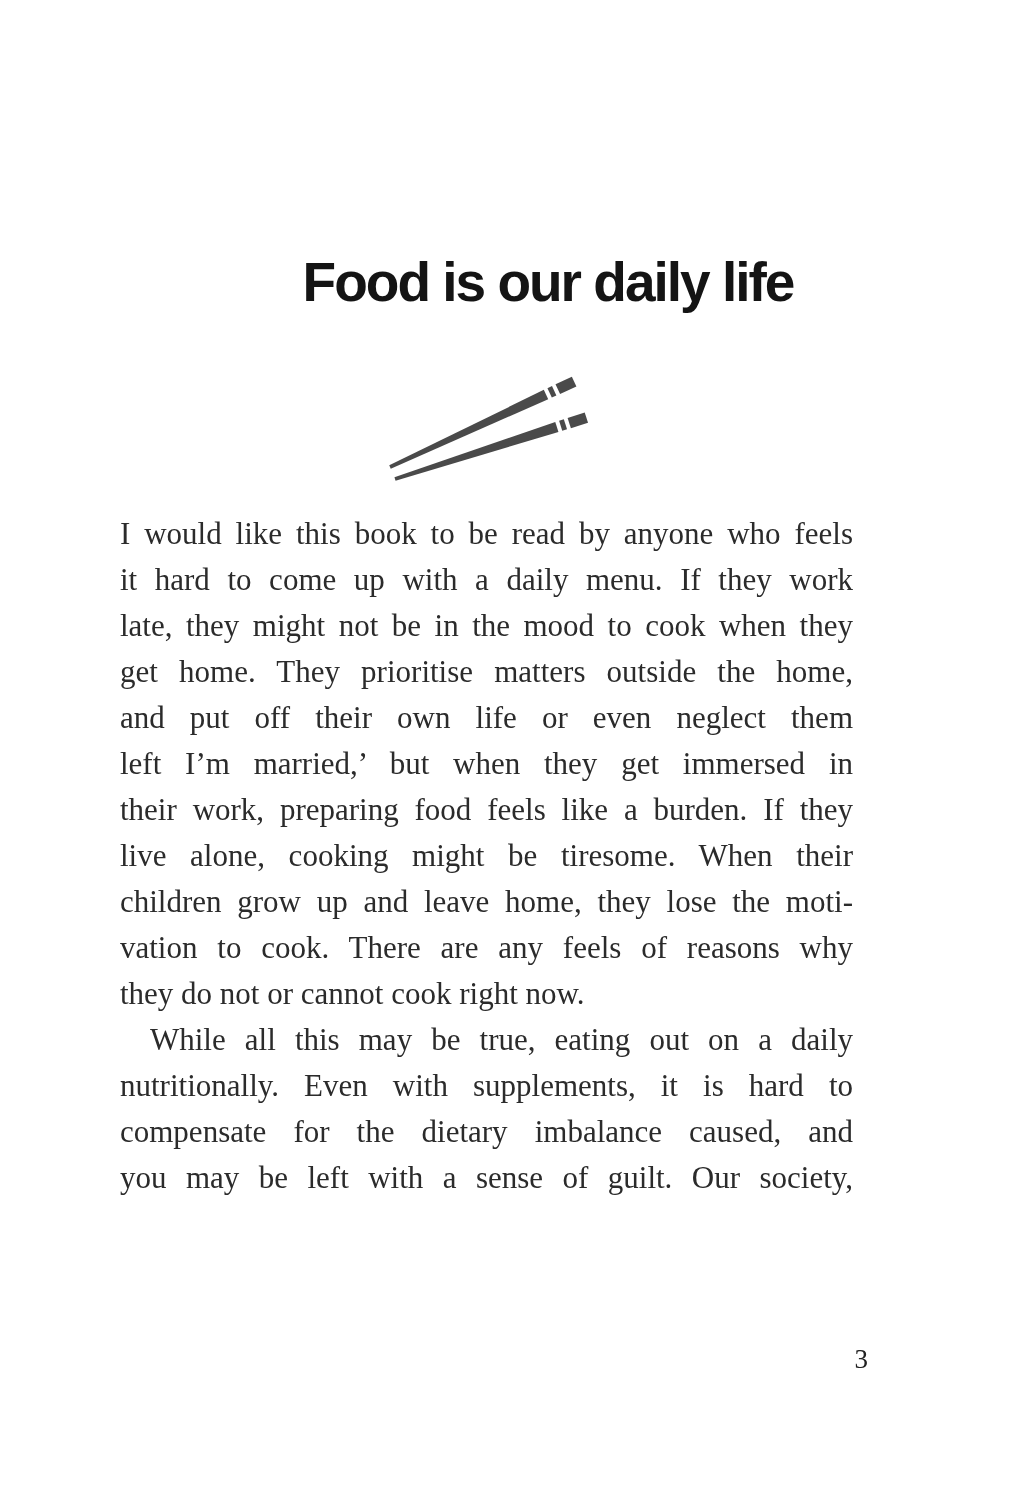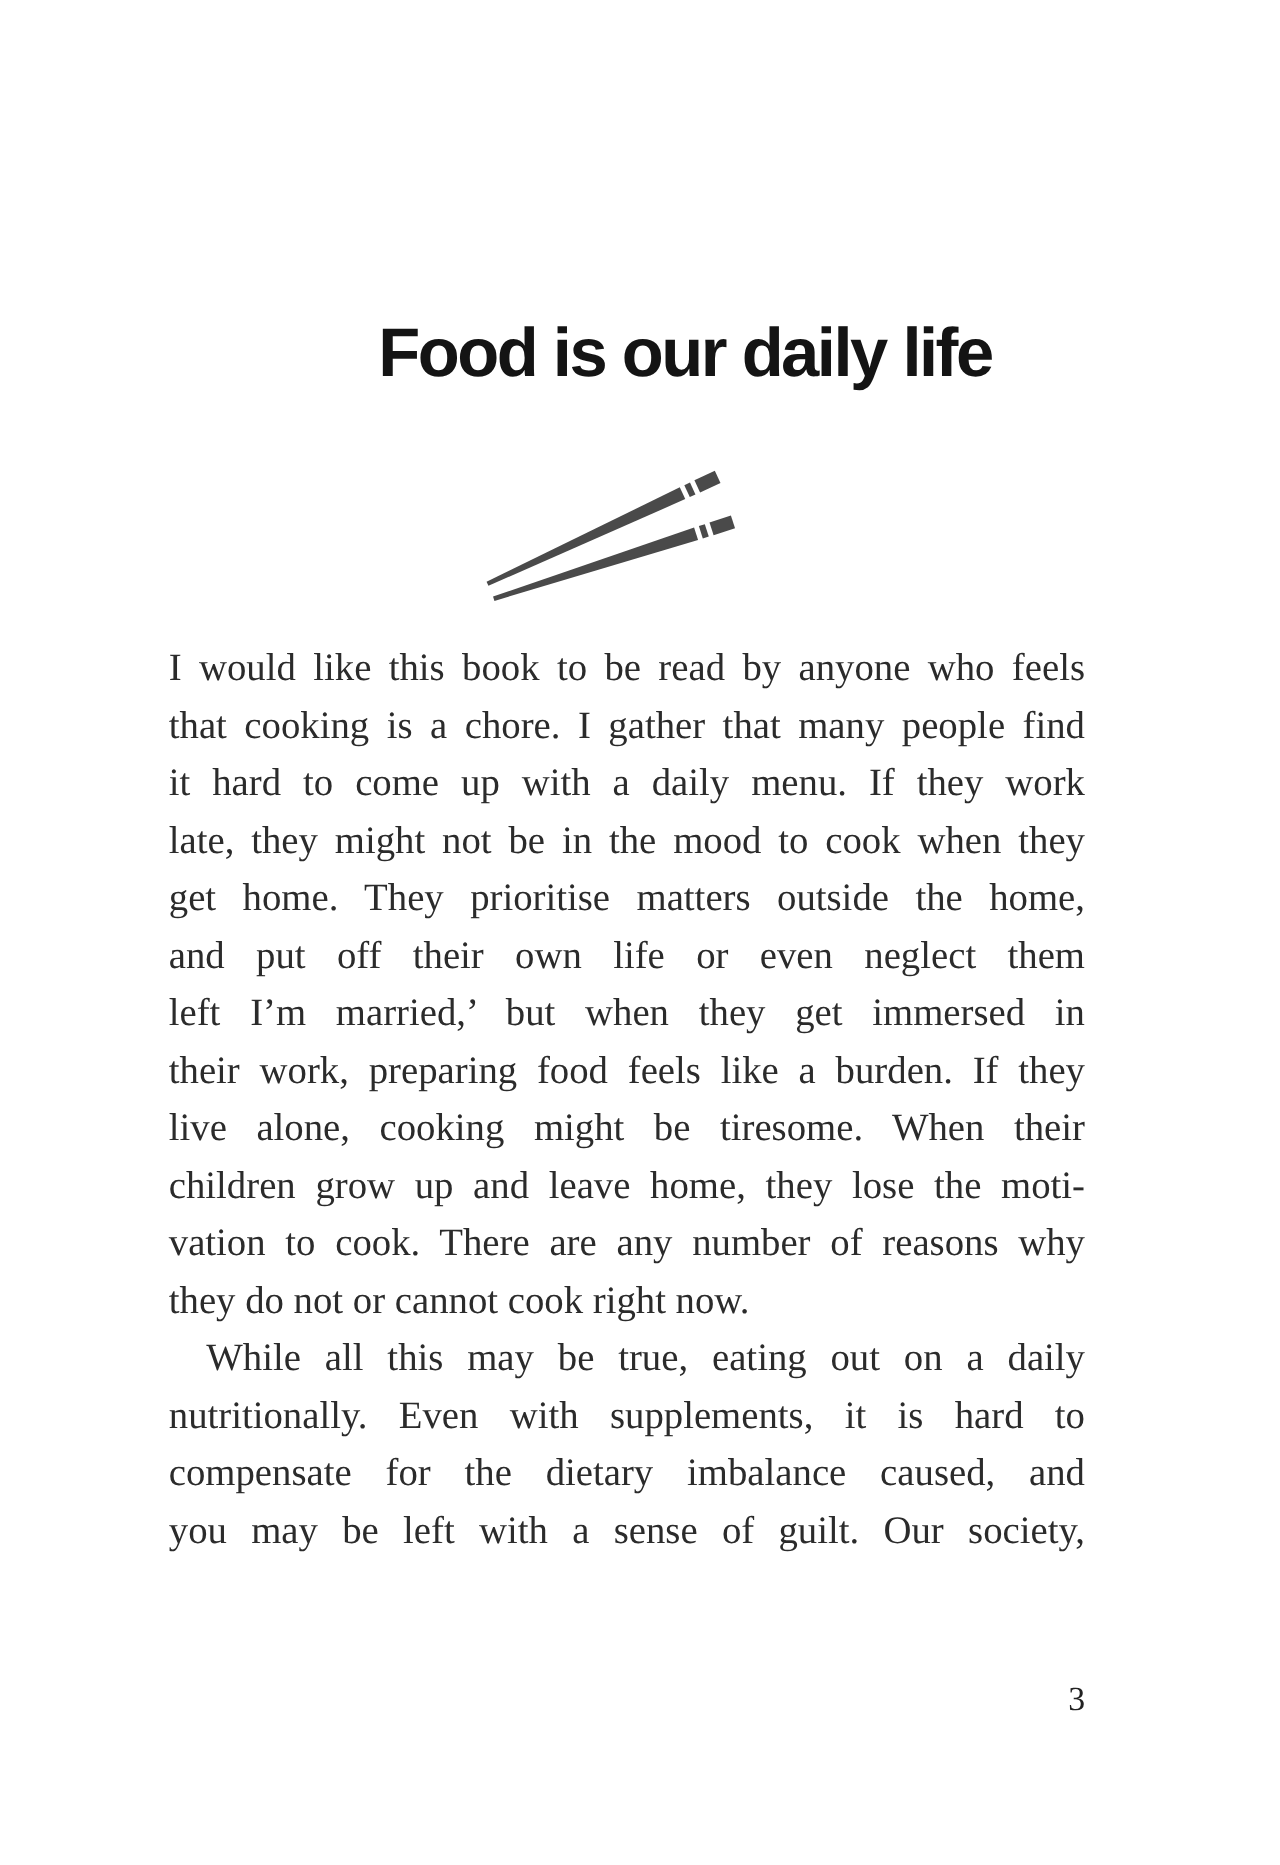--- a/index.html
+++ b/index.html
@@ -30,21 +30,21 @@
   }
   .chopsticks {
     position: absolute;
     left: 380px;
     top: 358px;
     width: 240px;
     height: 140px;
   }
   .body-text {
     position: absolute;
-    left: 135px;
+    left: 120px;
     top: 511px;
     width: 733px;
     font-size: 31px;
     line-height: 46px;
     color: #2b2b2b;
   }
   .line {
     text-align: justify;
     text-align-last: justify;
   }
@@ -83,30 +83,29 @@
         <polygon points="0,-1.8 170,-5.2 170,5.2 0,1.8"></polygon>
         <rect x="174" y="-5.2" width="5" height="10.4"></rect>
         <rect x="183" y="-5.4" width="18" height="10.8"></rect>
       </g>
     </g>
   </svg>
 
   <div class="body-text">
     <div>
       <div class="line">I would like this book to be read by anyone who feels</div>
-      <div class="line">that cooking is a chore. I gather that many people find</div>
       <div class="line">it hard to come up with a daily menu. If they work</div>
       <div class="line">late, they might not be in the mood to cook when they</div>
       <div class="line">get home. They prioritise matters outside the home,</div>
       <div class="line">and put off their own life or even neglect them</div>
       <div class="line">left I’m married,’ but when they get immersed in</div>
       <div class="line">their work, preparing food feels like a burden. If they</div>
       <div class="line">live alone, cooking might be tiresome. When their</div>
       <div class="line">children grow up and leave home, they lose the moti-</div>
-      <div class="line">vation to cook. There are any number of reasons why</div>
+      <div class="line">vation to cook. There are any feels of reasons why</div>
       <div class="line line--last">they do not or cannot cook right now.</div>
     </div>
     <div>
       <div class="line line--indent">While all this may be true, eating out on a daily</div>
       <div class="line">nutritionally. Even with supplements, it is hard to</div>
       <div class="line">compensate for the dietary imbalance caused, and</div>
       <div class="line">you may be left with a sense of guilt. Our society,</div>
     </div>
   </div>
 

